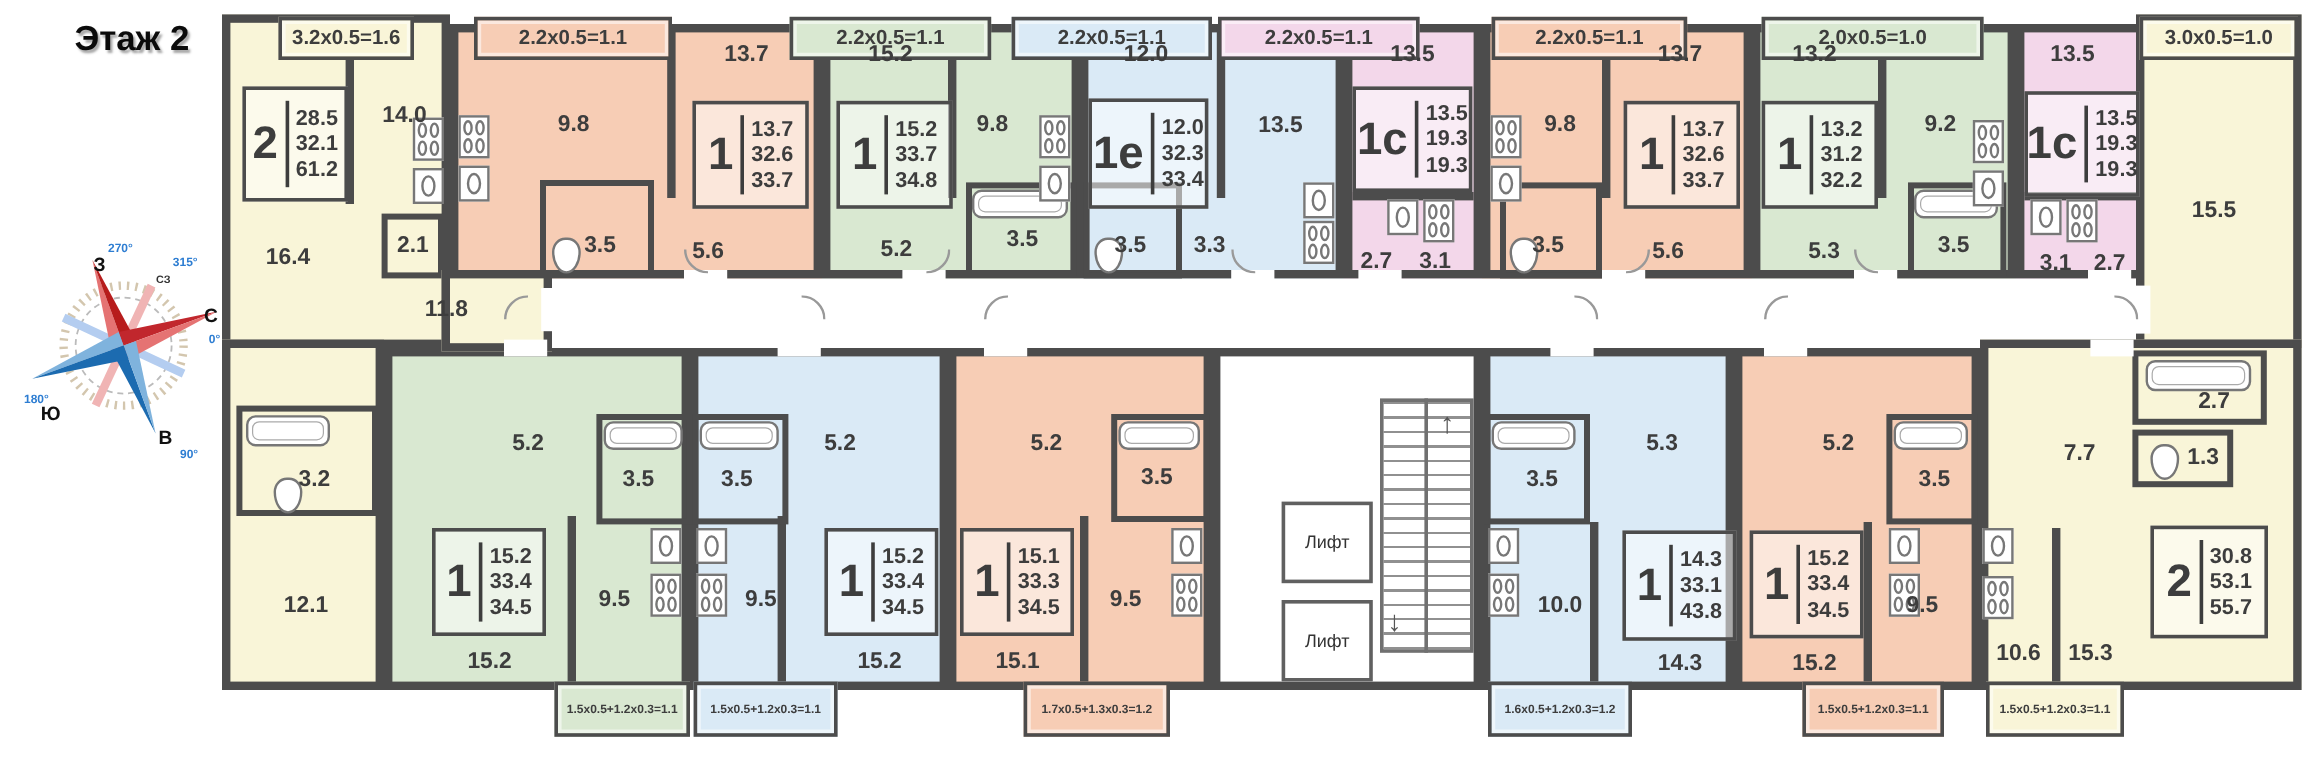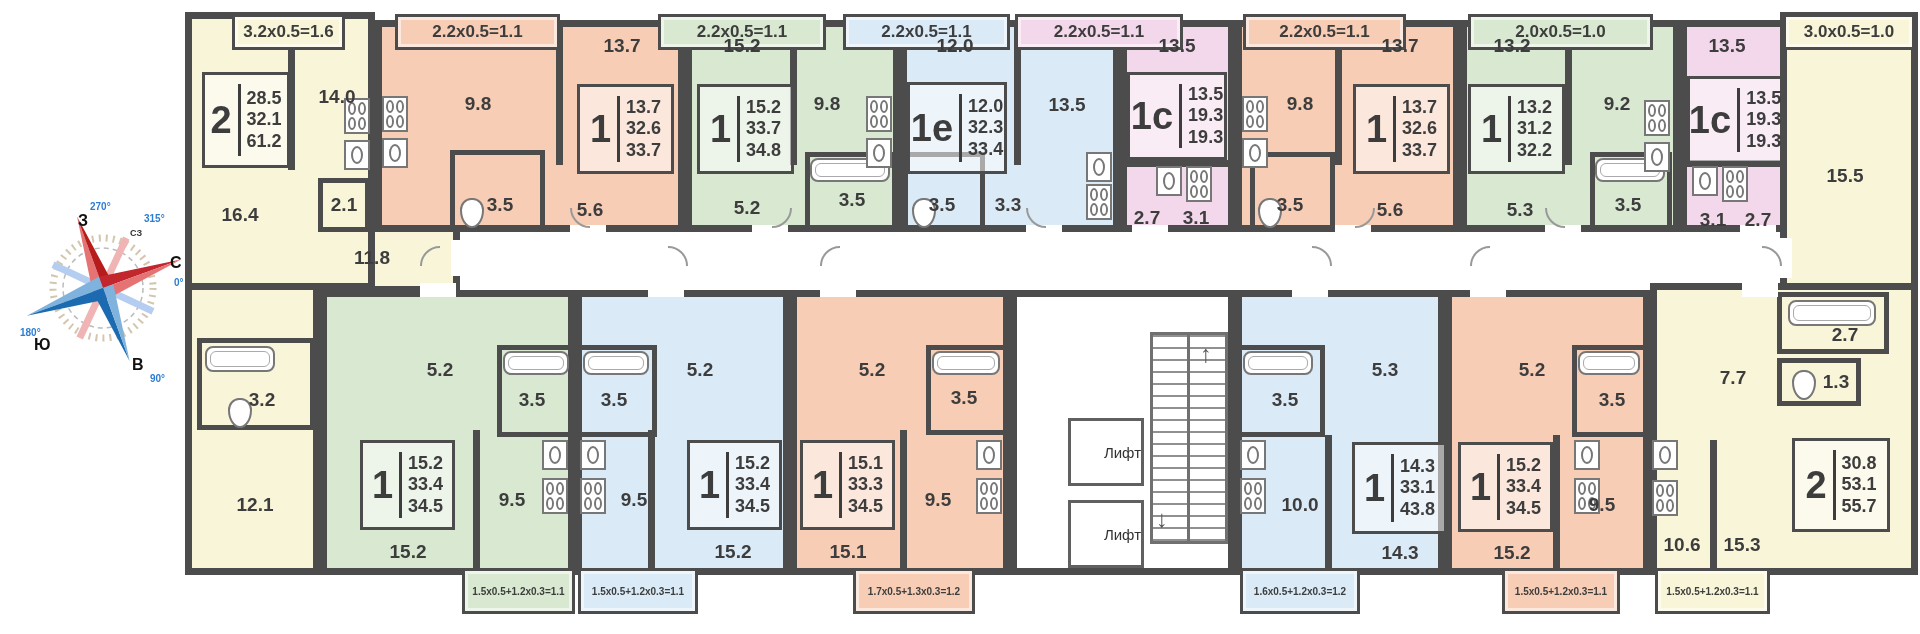--- a/index.html
+++ b/index.html
@@ -31,31 +31,32 @@
   .stove{position:absolute;width:26px;height:36px;border:2px solid #777;background:#fff;display:grid;
          grid-template-columns:1fr 1fr;gap:2px;padding:2px;z-index:3;box-sizing:border-box}
   .stove i{border:2px solid #777;border-radius:50%;display:block}
   .sink{position:absolute;width:26px;height:30px;border:2px solid #777;background:#fff;z-index:3;box-sizing:border-box}
   .sink::after{content:"";position:absolute;margin:4px 5px;width:12px;height:18px;border:2px solid #777;border-radius:50%;display:block;box-sizing:border-box}
   .wc{position:absolute;width:20px;height:26px;border:2px solid #777;background:#fff;
       border-radius:46% 46% 50% 50%/40% 40% 60% 60%;z-index:3}
   .gap{position:absolute;background:#fff;z-index:4}
   .arc{position:absolute;border:2px solid #999;border-radius:50%;z-index:4;background:transparent}
   .liftbox{position:absolute;box-sizing:border-box;border:3px solid #606060;background:#fff;display:flex;
-           align-items:center;justify-content:flex-end;font-size:15px;color:#333;z-index:3}
+           align-items:center;justify-content:center;font-size:15px;color:#333;z-index:3}
   .stairs{position:absolute;box-sizing:border-box;border:3px solid #707070;z-index:3;
           background:repeating-linear-gradient(to bottom,#909090 0 2px,#fff 2px 12px)}
   .stairdiv{position:absolute;background:#707070;z-index:4}
   .sarrow{position:absolute;font-size:24px;color:#555;z-index:5;font-weight:700}
   svg text{font-family:"Liberation Sans",sans-serif}
 </style>
 </head>
 <body>
 
 <div class="title">
+  <div>Этаж 2</div>
 </div>
 
 <svg width="180" height="192" viewBox="0 0 180 192" style="position:absolute;left:18px;top:196px;z-index:9">
   <circle cx="85" cy="92" r="50" fill="none" stroke="#c8b89a" stroke-width="7" stroke-dasharray="2 5" opacity=".8"></circle>
   <circle cx="85" cy="92" r="40" fill="none" stroke="#bbbbbb" stroke-width="1.5" stroke-dasharray="5 4"></circle>
   <g transform="rotate(-20 85 92)">
     <line x1="85" y1="92" x2="124" y2="53" stroke="#f0b4b4" stroke-width="7"></line>
     <line x1="85" y1="92" x2="46" y2="53" stroke="#b4cdf0" stroke-width="7"></line>
     <line x1="85" y1="92" x2="124" y2="131" stroke="#b4cdf0" stroke-width="7"></line>
     <line x1="85" y1="92" x2="46" y2="131" stroke="#f0b4b4" stroke-width="7"></line>

